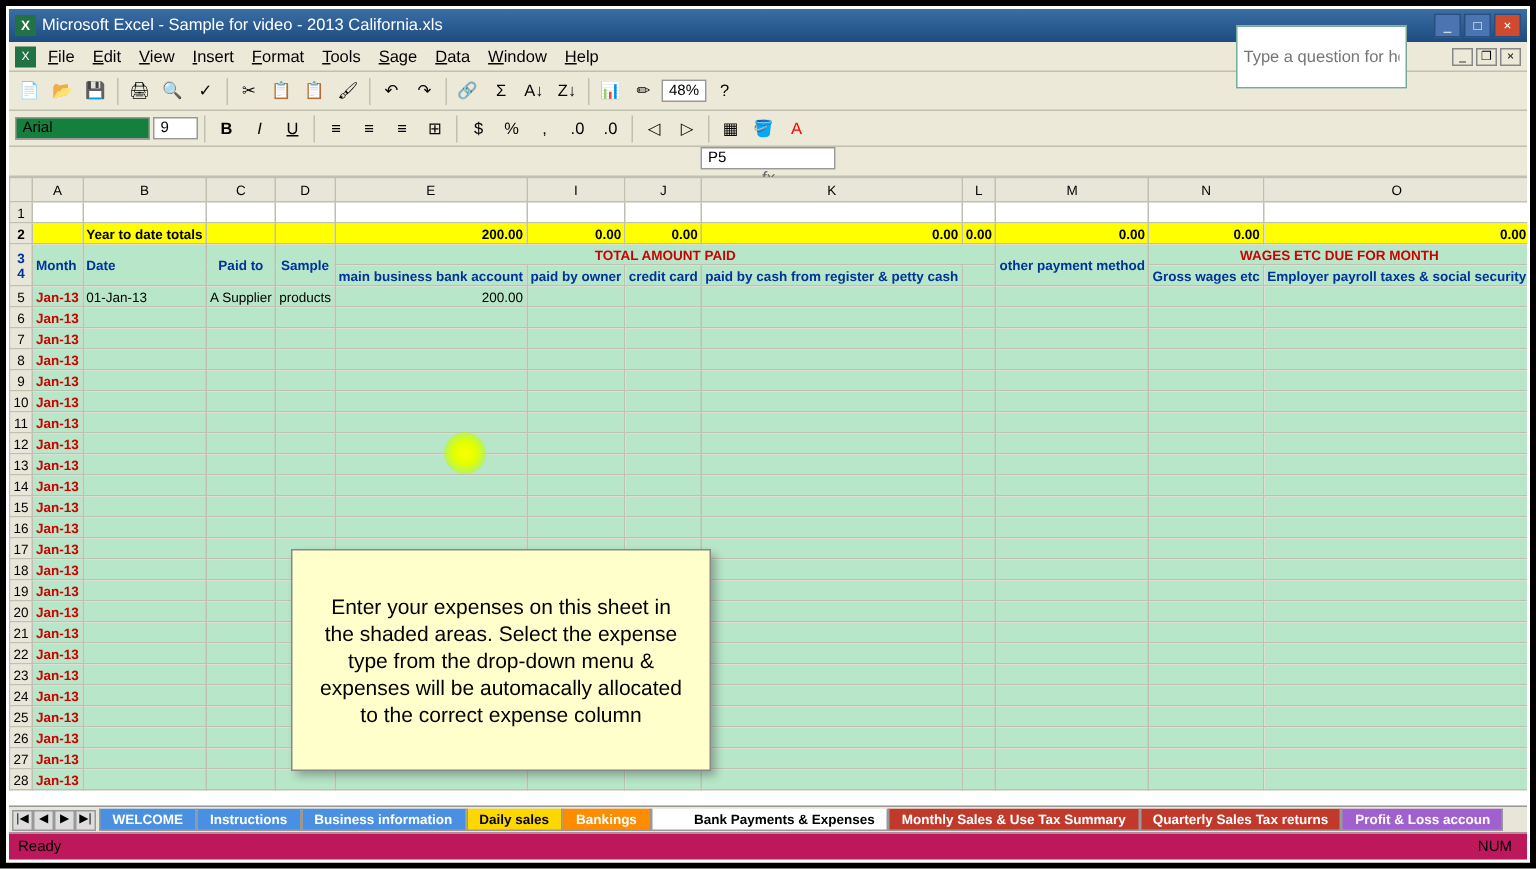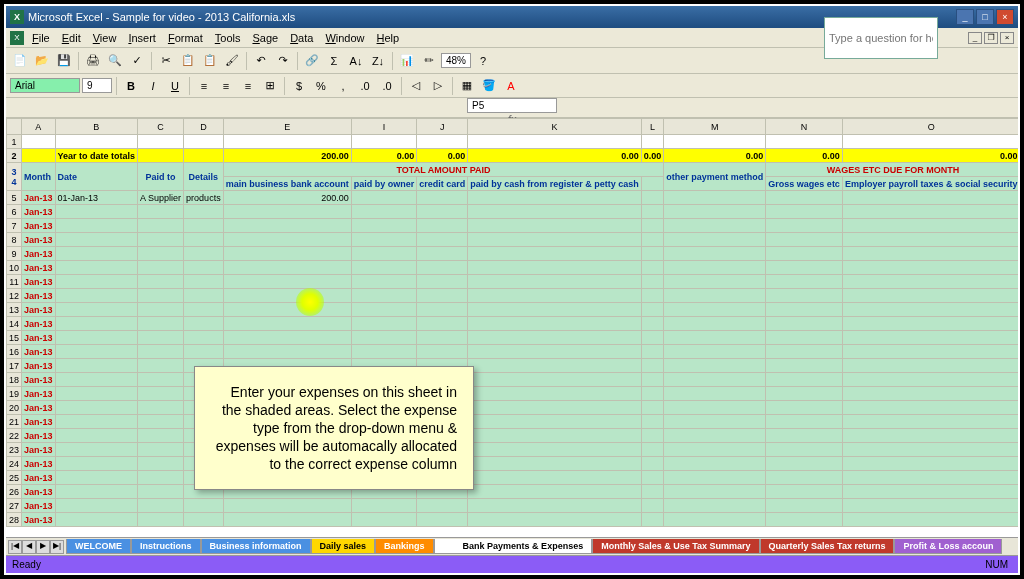--- a/index.html
+++ b/index.html
@@ -20,21 +20,21 @@
 .helpbox input { width: 114px; font-size: 11px; color: #999; padding: 14px 4px; border: 1px solid #7a9; }
 .menubar .docbtns { display: flex; gap: 2px; }
 .menubar .docbtn { width: 14px; height: 12px; border: 1px solid #888; font-size: 8px; text-align: center; cursor: pointer; }
 
 .toolbar { background: #ece9d8; height: 26px; display: flex; align-items: center; padding: 0 4px; gap: 2px; border-bottom: 1px solid #c0c0b0; }
 .tbtn { width: 20px; height: 20px; border: 1px solid transparent; display: flex; align-items: center; justify-content: center; font-size: 11px; cursor: pointer; }
 .tsep { width: 1px; height: 18px; background: #c0c0b0; margin: 0 2px; }
 .zoom { font-size: 10px; border: 1px solid #999; padding: 1px 4px; background: #fff; }
 
 .fmtbar { background: #ece9d8; height: 24px; display: flex; align-items: center; padding: 0 4px; gap: 2px; border-bottom: 1px solid #c0c0b0; font-size: 11px; }
-.fontname { width: 70px; font-size: 10px; border: 1px solid #999; padding: 1px 4px; background: #86efac; }
+.fontname { width: 90px; font-size: 10px; border: 1px solid #999; padding: 1px 4px; background: #15803d; }
 .fontsize { width: 30px; font-size: 10px; border: 1px solid #999; padding: 1px 4px; background: #fff; }
 
 .formulabar { background: #ece9d8; height: 20px; display: flex; align-items: center; padding: 0 4px; border-bottom: 1px solid #c0c0b0; font-size: 11px; flex-direction: column; }
 .namebox { width: 90px; border: 1px solid #999; background: #fff; padding: 1px 4px; font-size: 10px; }
 .fx { margin: 0 4px; font-style: italic; color: #666; }
 .formulainput { flex: 1; border: 1px solid #999; background: #fff; height: 16px; }
 
 .grid { position: relative; background: #fff; height: 430px; overflow: hidden; }
 table { border-collapse: collapse; font-size: 9px; }
 th, td { border: 1px solid #c0c0b0; height: 14px; padding: 0 2px; white-space: nowrap; overflow: hidden; }
@@ -49,35 +49,35 @@
 .hdrrow td.total { color: #c00; font-weight: bold; }
 .hdrrow td.monthcol { text-align: left; }
 
 .datarow td { background: #b8e6c8; }
 .datarow .rowhdr { background: #e8e6d8; }
 .datarow td.month { color: #c00; font-weight: bold; }
 .datarow td.num { text-align: right; }
 
 .highlight { position: absolute; width: 28px; height: 28px; background: radial-gradient(circle, #ffff00 0%, #e0ff00 40%, rgba(180,255,0,0.5) 70%, transparent 100%); border-radius: 50%; pointer-events: none; }
 
-.tooltip { position: absolute; background: #ffffcc; border: 1px solid #888; box-shadow: 3px 3px 6px rgba(0,0,0,0.3); padding: 16px 16px; font-size: 14px; text-align: right; line-height: 18px; width: 280px; }
+.tooltip { position: absolute; background: #ffffcc; border: 1px solid #888; box-shadow: 3px 3px 6px rgba(0,0,0,0.3); padding: 28px 16px; font-size: 14px; text-align: center; line-height: 18px; width: 280px; }
 
 .tabbar { position: absolute; bottom: 18px; left: 0; right: 0; height: 18px; background: #e8e6d8; display: flex; align-items: center; font-size: 9px; border-top: 1px solid #999; }
 .tabnav { display: flex; padding: 0 2px; }
 .tabnavbtn { width: 14px; height: 14px; border: 1px solid #999; background: #ddd; font-size: 8px; text-align: center; cursor: pointer; }
 .tabs { display: flex; overflow: hidden; }
 .tab { padding: 2px 8px; border: 1px solid #999; border-top: none; cursor: pointer; white-space: nowrap; font-weight: bold; }
 .tab.blue { background: #4a90e2; color: #fff; }
 .tab.yellow { background: #ffd700; color: #000; }
 .tab.orange { background: #ff8c00; color: #fff; }
 .tab.white { background: #fff; color: #000; padding-left: 28px; }
 .tab.red { background: #c0392b; color: #fff; }
 .tab.purple { background: #a060d0; color: #fff; }
 
-.statusbar { position: absolute; bottom: 0; left: 0; right: 0; height: 18px; background: #8b5cf6; border-top: 1px solid #999; display: flex; align-items: center; padding: 0 6px; font-size: 10px; }
+.statusbar { position: absolute; bottom: 0; left: 0; right: 0; height: 18px; background: #be185d; border-top: 1px solid #999; display: flex; align-items: center; padding: 0 6px; font-size: 10px; }
 .statusbar .num { margin-left: auto; margin-right: 4px; }
 </style>
 </head>
 <body>
 
 <div class="frame">
   <div class="titlebar">
     <div class="xicon">X</div>
     <div class="title">Microsoft Excel - Sample for video - 2013 California.xls</div>
     <div class="winbtns">
@@ -213,21 +213,21 @@
             <td class="num">0.00</td>
             <td class="num">0.00</td>
             <td class="num">0.00</td>
             <td class="num">0.00</td>
           </tr>
           <tr class="hdrrow">
             <td class="rowhdr" rowspan="2" style="background:#e8e6d8">3<br>4</td>
             <td rowspan="2" class="monthcol">Month</td>
             <td rowspan="2" class="monthcol">Date</td>
             <td rowspan="2">Paid to</td>
-            <td rowspan="2">Details</td>
+            <td rowspan="2">Sample</td>
             <td colspan="5" class="total">TOTAL AMOUNT PAID</td>
             <td rowspan="2">other payment method</td>
             <td colspan="2" class="red">WAGES ETC DUE FOR MONTH</td>
           </tr>
           <tr class="hdrrow">
             <td>main business bank account</td>
             <td>paid by owner</td>
             <td>credit card</td>
             <td>paid by cash from register &amp; petty cash</td>
             <td></td>

